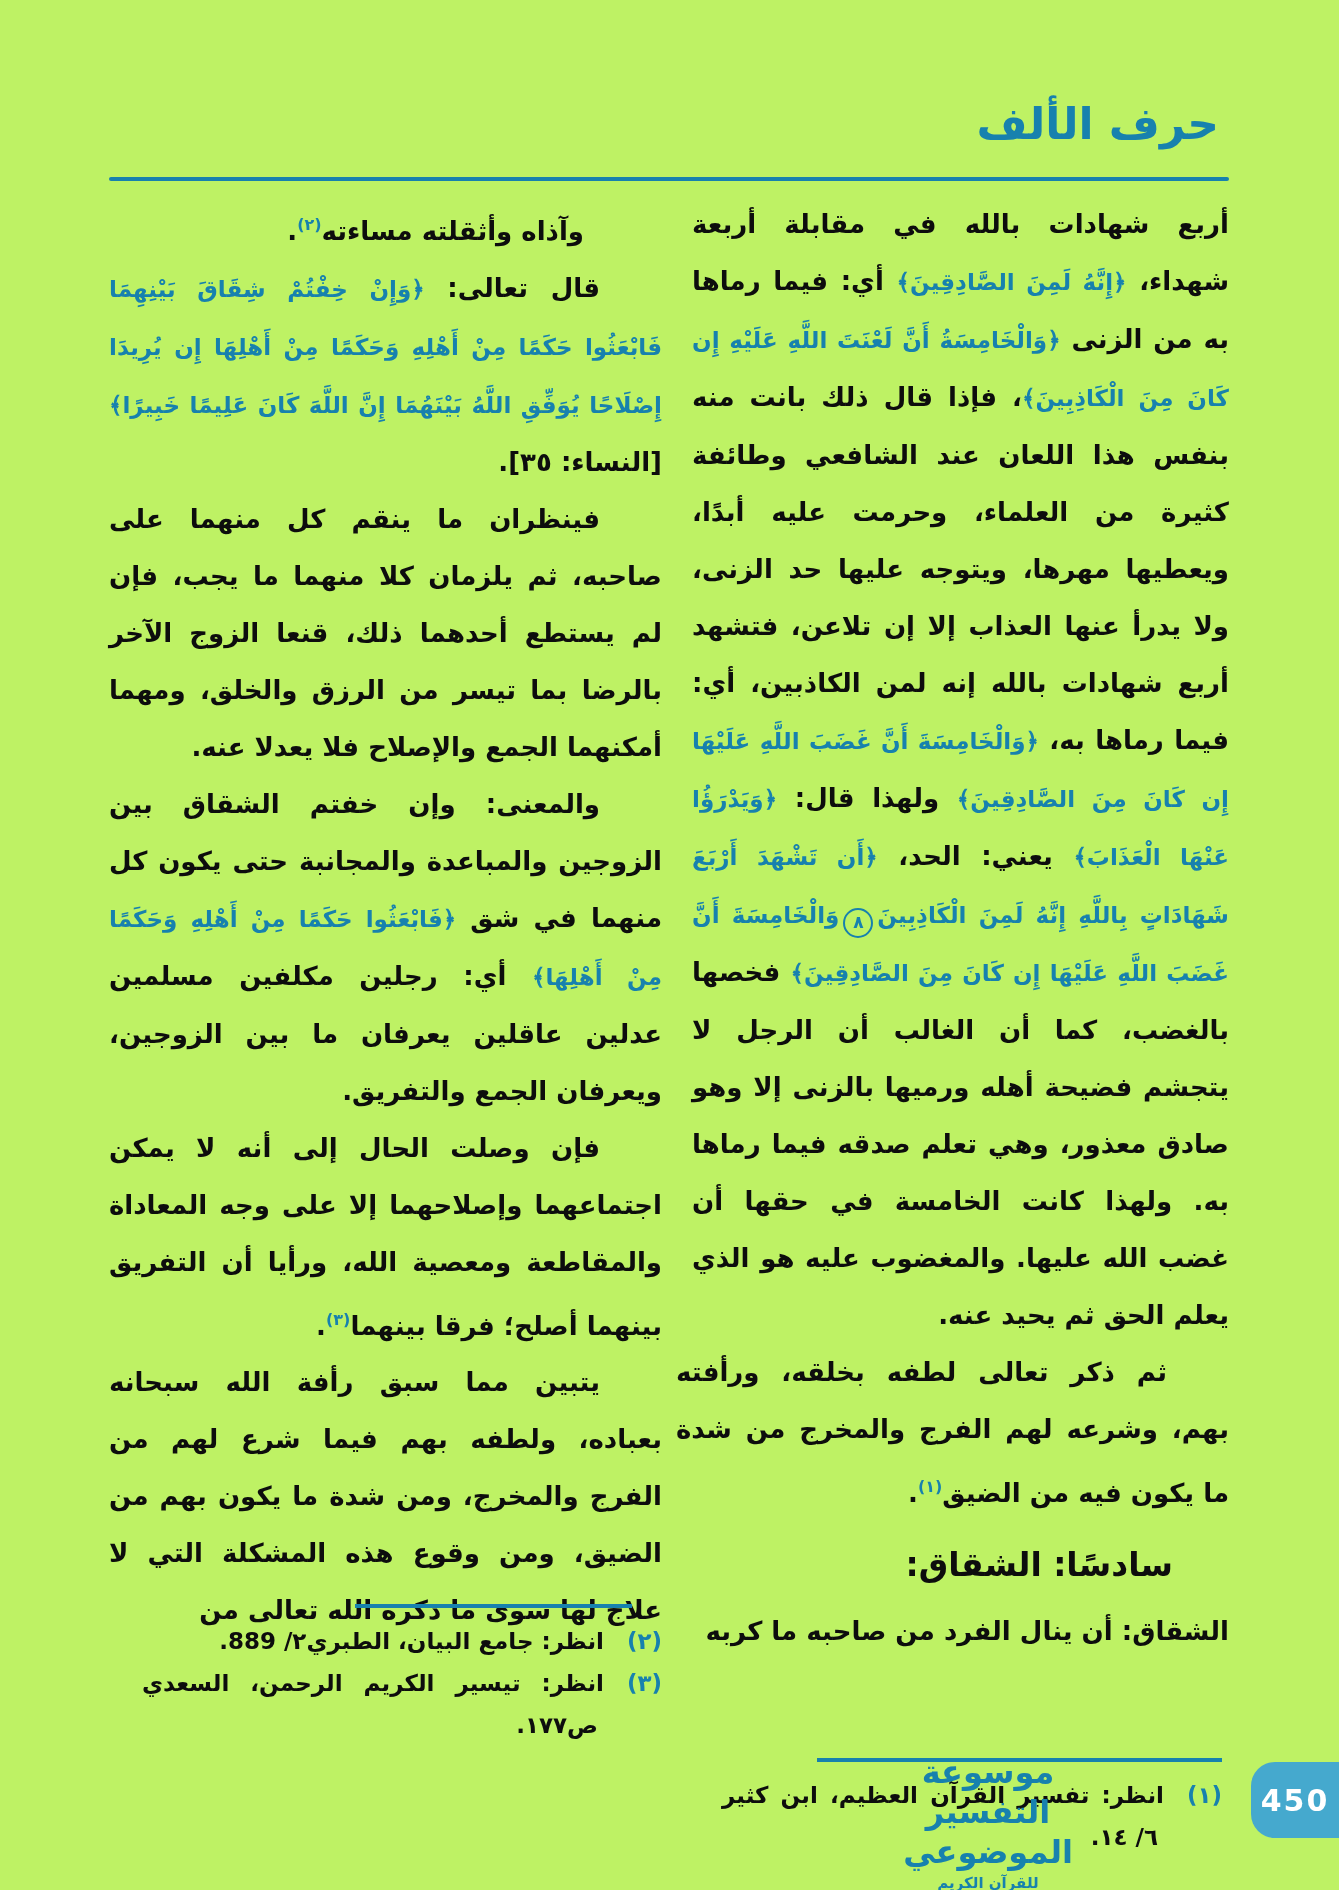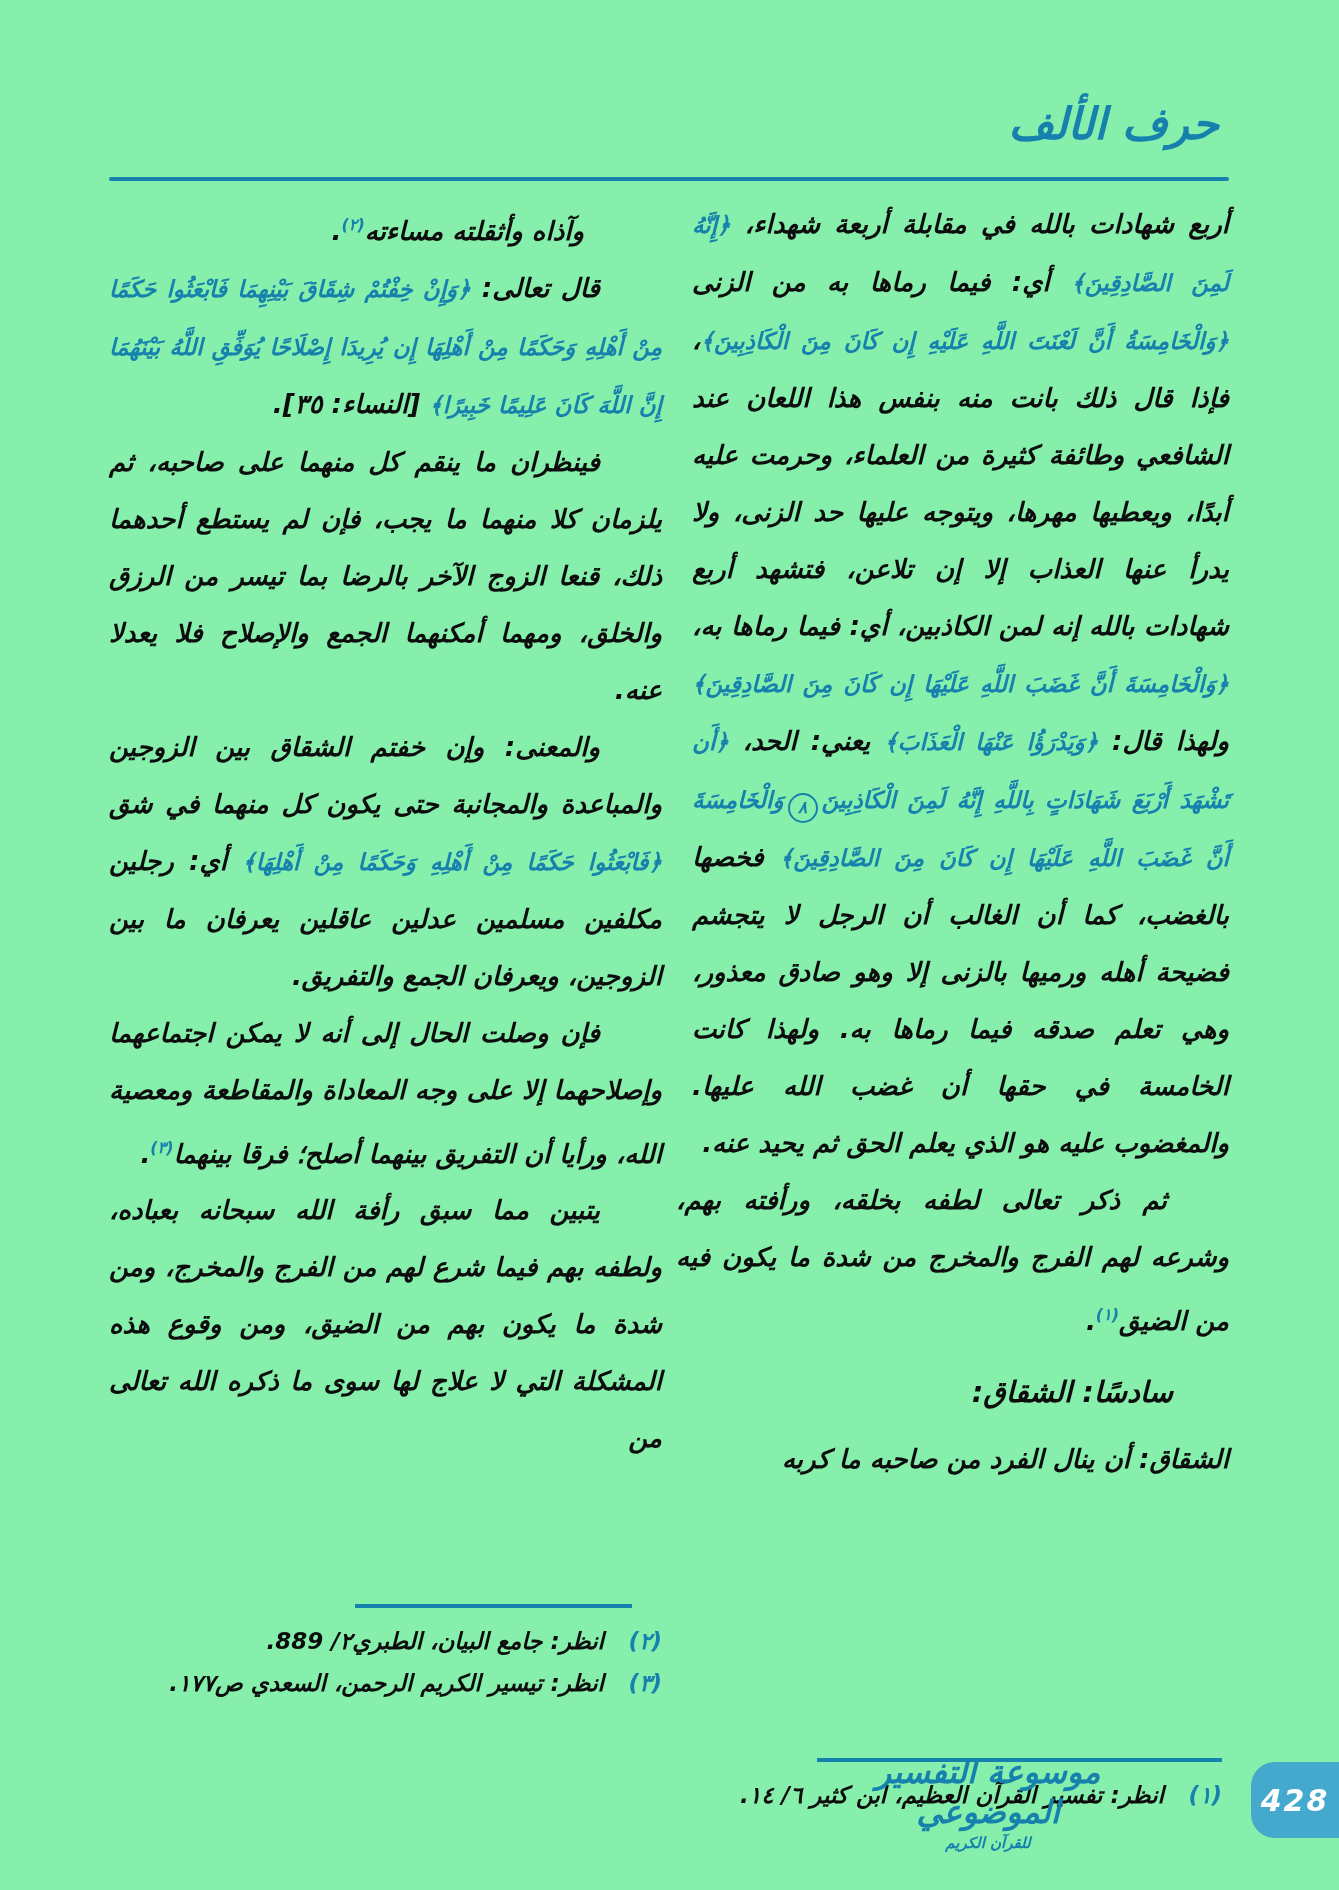--- a/index.html
+++ b/index.html
@@ -6,21 +6,21 @@
     --accent:#1781ae;
     --badge:#45a9ce;
     --ink:#0d0d0d;
   }
   *{margin:0;padding:0;box-sizing:border-box;}
   html,body{background:#ffffff;}
   body{
     width:1339px;height:1890px;position:relative;overflow:hidden;
     font-family:"DejaVu Sans",sans-serif;color:var(--ink);
   }
-  .page{position:absolute;inset:0;background:#86efac;font-style:italic;}
+  .page{position:absolute;inset:0;background:#bef264;}
 
   
   .chapter-title{
     position:absolute;top:98px;right:120px;
     font-size:44px;font-weight:bold;color:var(--accent);
     letter-spacing:-1px;
   }
   .header-rule{
     position:absolute;top:177px;right:110px;width:1120px;height:4px;
     background:var(--accent);border-radius:2px;
@@ -40,21 +40,21 @@
   .sg-quran{color:var(--accent);font-size:23px;font-weight:bold;}
   .sg-fnref{color:var(--accent);font-size:16px;vertical-align:super;font-weight:bold;}
   .sg-bold{font-weight:bold;}
   .sg-ayah{
     display:inline-flex;align-items:center;justify-content:center;
     width:30px;height:30px;border:2px solid var(--accent);border-radius:50%;
     color:var(--accent);font-size:17px;vertical-align:-5px;margin:0 4px;
     line-height:1;
   }
   .subheading{
-    font-size:29px;font-weight:bold;margin:14px 0 10px 0;text-indent:56px;
+    font-size:33px;font-weight:bold;margin:14px 0 10px 0;text-indent:56px;
     line-height:57px;
   }
 
   
   .fnblock{position:absolute;font-size:23px;line-height:42px;font-weight:bold;}
   .fnblock-right{top:1758px;right:117px;width:500px;}
   .fnblock-left{top:1604px;right:677px;width:520px;}
   .fn-sep{height:4px;background:var(--accent);margin-bottom:12px;margin-right:0;
           margin-left:auto;}
   .fnblock-right .fn-sep{width:405px;margin-right:0;}
@@ -119,16 +119,16 @@
     <p class="fn-item">
       <span class="fn-marker">(١)</span><span>انظر: تفسير القرآن العظيم، ابن كثير ٦/ ١٤.</span>
     </p>
   </div>
 
   <div class="footer-logo">
     <div class="logo-line1">موسوعة التفسير الموضوعي</div>
     <div class="logo-line2">للقرآن الكريم</div>
   </div>
   <div class="page-badge">
-    <span class="num">428</span>
+    <span class="num">450</span>
   </div>
 
 </div>
 
 </body></html>

